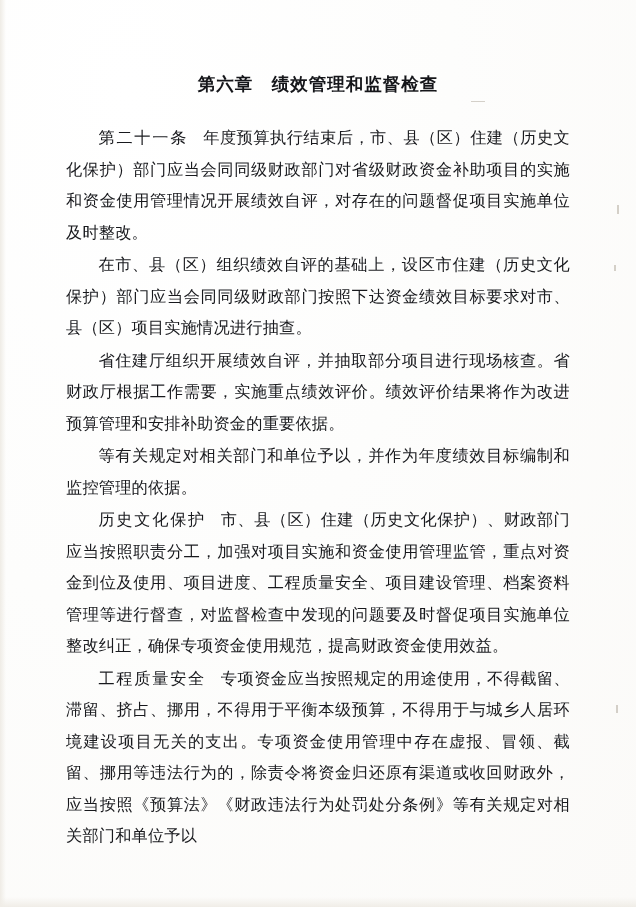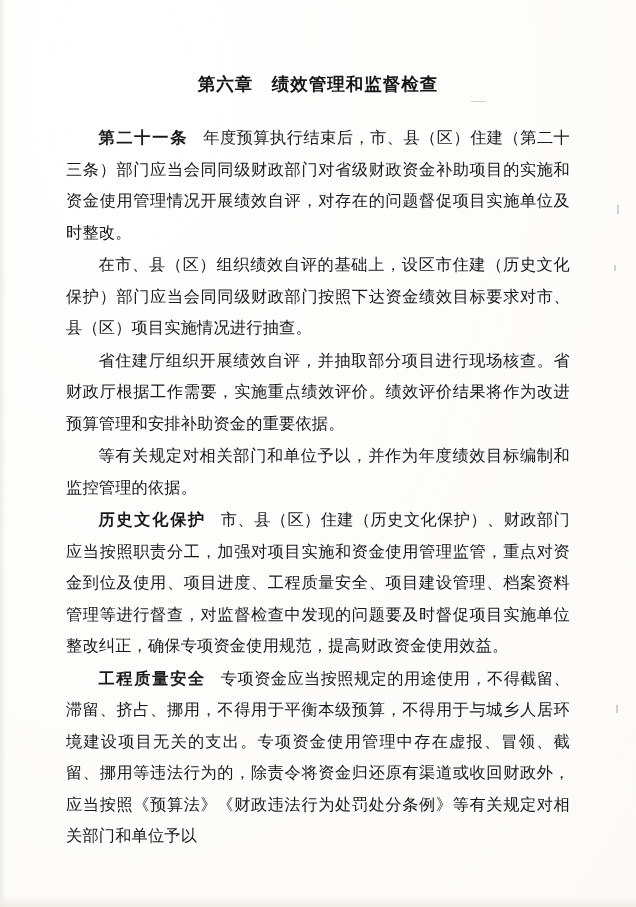--- a/index.html
+++ b/index.html
@@ -49,21 +49,21 @@
     font-size: 16.2px;
     line-height: 31.5px;
     color: #18191d;
     margin: 0 0 1px 0;
     text-align: justify;
     text-justify: inter-ideograph;
     letter-spacing: 0.2px;
     text-indent: 2em;
   }
   .para .lead {
-    font-weight: bold;
+    font-weight: normal;
     letter-spacing: 1.5px;
   }
   .para .lead-gap {
     display: inline-block;
     width: 0.9em;
   }
   
   .speck {
     position: absolute;
     background: #c9c4bb;
@@ -98,21 +98,21 @@
 
   <div class="speck" style="top:205px; right:17px; width:2px; height:9px;"></div>
   <div class="speck" style="top:265px; right:20px; width:2px; height:6px;"></div>
   <div class="speck" style="top:705px; right:18px; width:2px; height:8px;"></div>
   <div class="speck" style="top:101px; left:471px; width:14px; height:1px;"></div>
 
   <div id="content">
     <h1 class="doc-title">第六章　绩效管理和监督检查</h1>
 
     <p class="para">
-      <span class="lead">第二十一条</span><span class="lead-gap"></span><span>年度预算执行结束后，市、县（区）住建（第二十三条）部门应当会同同级财政部门对省级财政资金补助项目的实施和资金使用管理情况开展绩效自评，对存在的问题督促项目实施单位及时整改。</span>
+      <span class="lead">第二十一条</span><span class="lead-gap"></span><span>年度预算执行结束后，市、县（区）住建（历史文化保护）部门应当会同同级财政部门对省级财政资金补助项目的实施和资金使用管理情况开展绩效自评，对存在的问题督促项目实施单位及时整改。</span>
     </p>
 
     <p class="para">
       <span>在市、县（区）组织绩效自评的基础上，设区市住建（历史文化保护）部门应当会同同级财政部门按照下达资金绩效目标要求对市、县（区）项目实施情况进行抽查。</span>
     </p>
 
     <p class="para">
       <span>省住建厅组织开展绩效自评，并抽取部分项目进行现场核查。省财政厅根据工作需要，实施重点绩效评价。绩效评价结果将作为改进预算管理和安排补助资金的重要依据。</span>
     </p>
 

